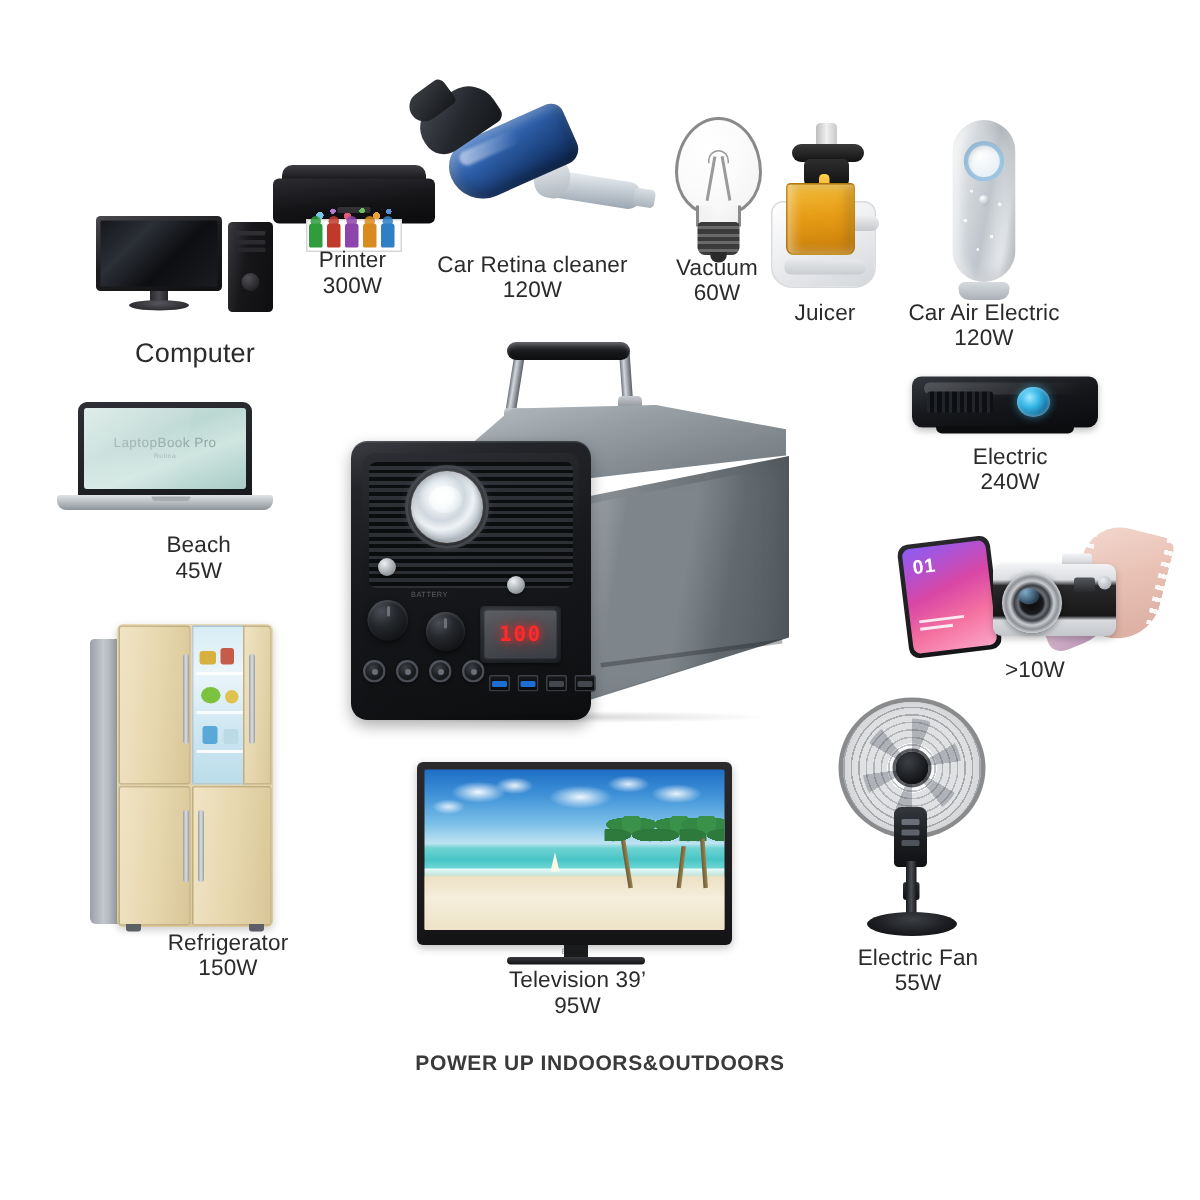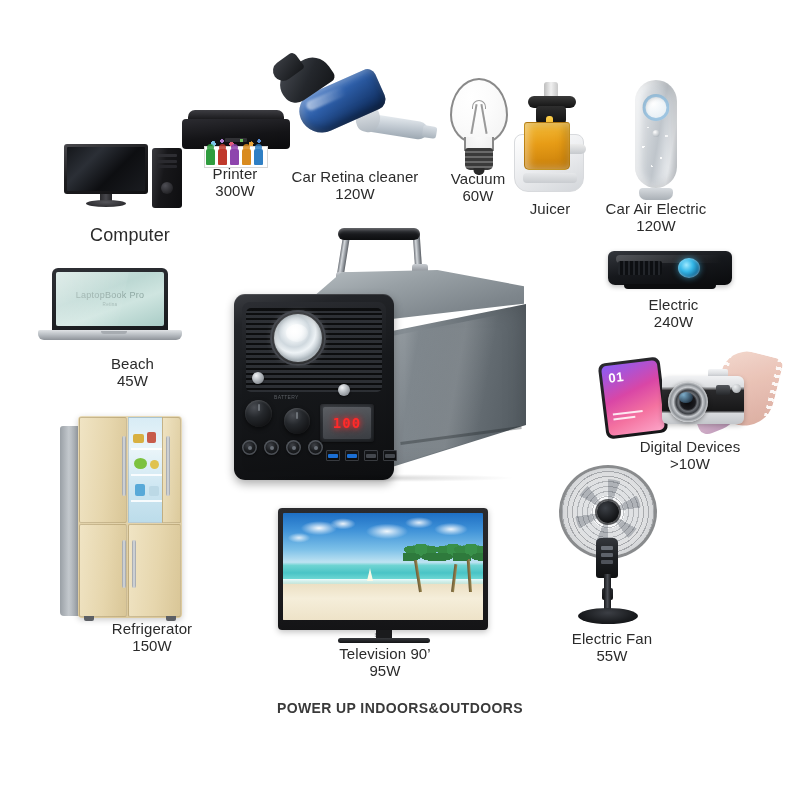--- a/index.html
+++ b/index.html
@@ -981,21 +981,20 @@
       <div class="camera">
         <div class="cam-top"></div>
         <div class="cam-body"></div>
         <div class="cam-vf"></div>
         <div class="cam-dial"></div>
         <div class="cam-lens"></div>
       </div>
     </div>
   </div>
   <div class="caption cap-digital">
-    <span class="nm">Digital Devices</span>
     <span class="wt">&gt;10W</span>
   </div>
 
   <div class="item" id="fan">
     <div class="art fan-wrap">
       <div class="fan-head">
         <div class="fan-blades"></div>
         <div class="fan-hub"></div>
       </div>
       <div class="fan-motor"></div>
@@ -1030,21 +1029,21 @@
               <div class="fronds"></div>
           </div>
         </div>
         <span class="tv-logo">Beach</span>
       </div>
       <div class="tv-neck"></div>
       <div class="tv-stand"></div>
     </div>
   </div>
   <div class="caption cap-tv">
-    <span class="nm">Television 90’</span>
+    <span class="nm">Television 39’</span>
     <span class="wt">95W</span>
   </div>
 
   <div class="item" id="refrigerator">
     <div class="art ref-wrap">
       <div class="ref-side"></div>
       <div class="ref-body"></div>
       <div class="ref-open">
         <div class="ref-shelf" style="top:30px"></div>
         <div class="ref-shelf" style="top:56px"></div>

